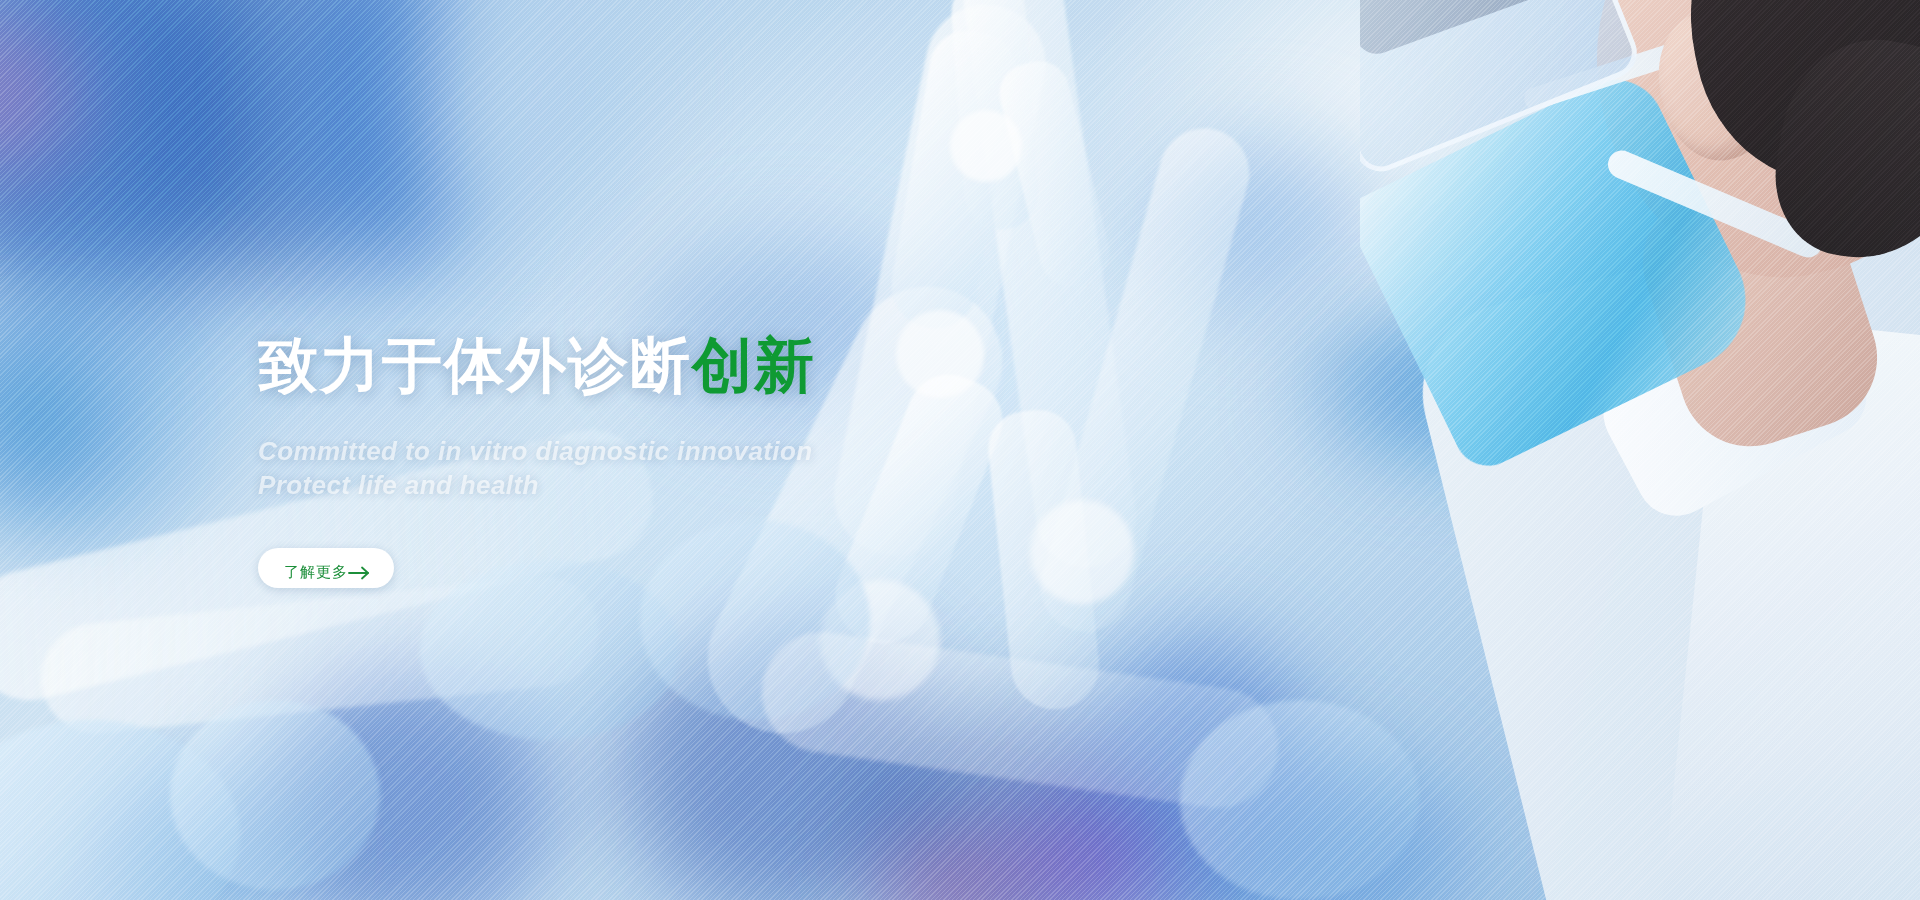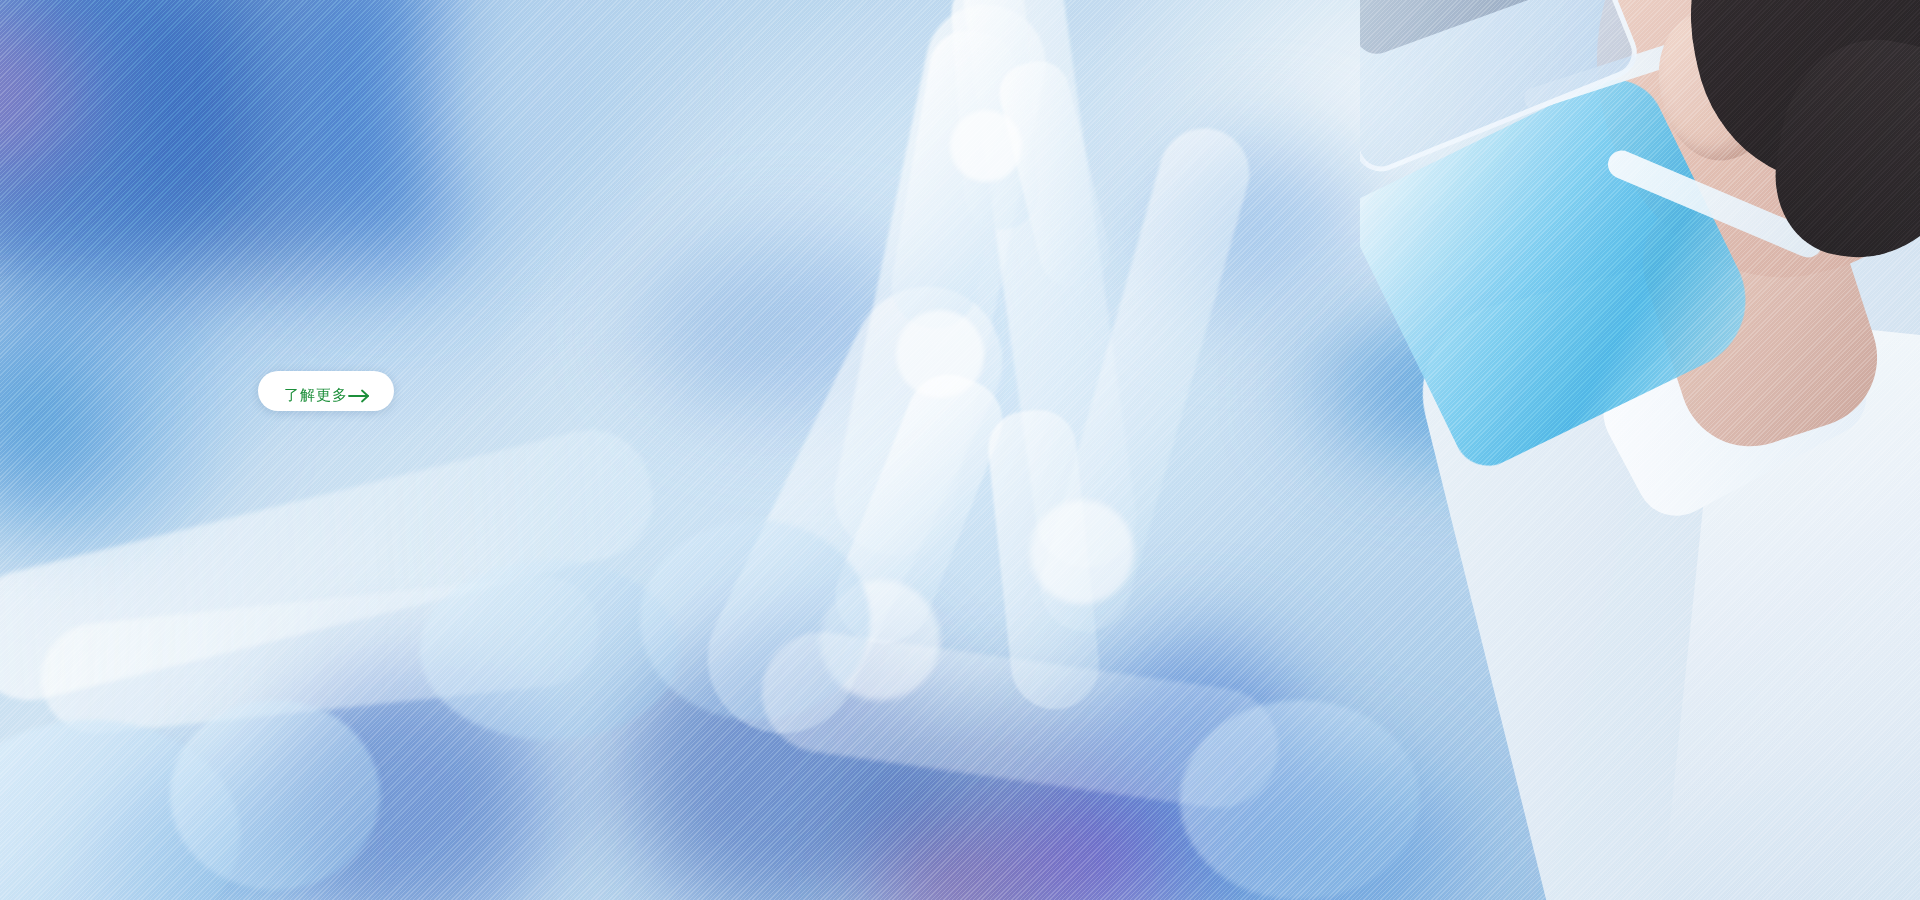--- a/index.html
+++ b/index.html
@@ -320,22 +320,27 @@
     <div class="goggle-dark"></div>
     <div class="goggle"></div>
   </div>
 
   <div class="sheen"></div>
   <div class="texture"></div>
 
   <div class="content">
 
     <h1 class="headline">
+      <div><span>致力于体外诊断</span><span class="accent">创新</span></div>
     </h1>
 
+    <div class="subtitle">
+      <div>Committed to in vitro diagnostic innovation</div>
+      <div>Protect life and health</div>
+    </div>
 
     <button class="cta">
       <span class="cta-label">了解更多</span>
       <span class="cta-arrow">
         <svg viewBox="0 0 22 14" width="22" height="14" fill="none" stroke="currentColor" stroke-width="1.8" stroke-linecap="round" stroke-linejoin="round">
           <line x1="1" y1="7" x2="20" y2="7"></line>
           <polyline points="14,1.5 20,7 14,12.5"></polyline>
         </svg>
       </span>
     </button>

